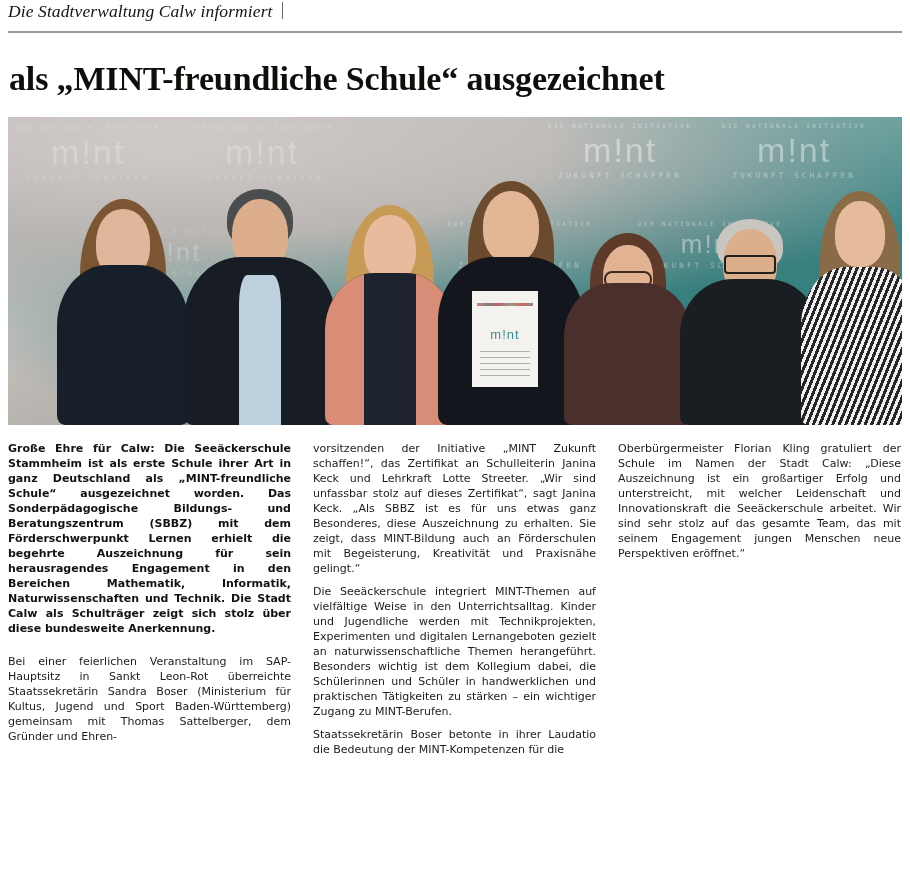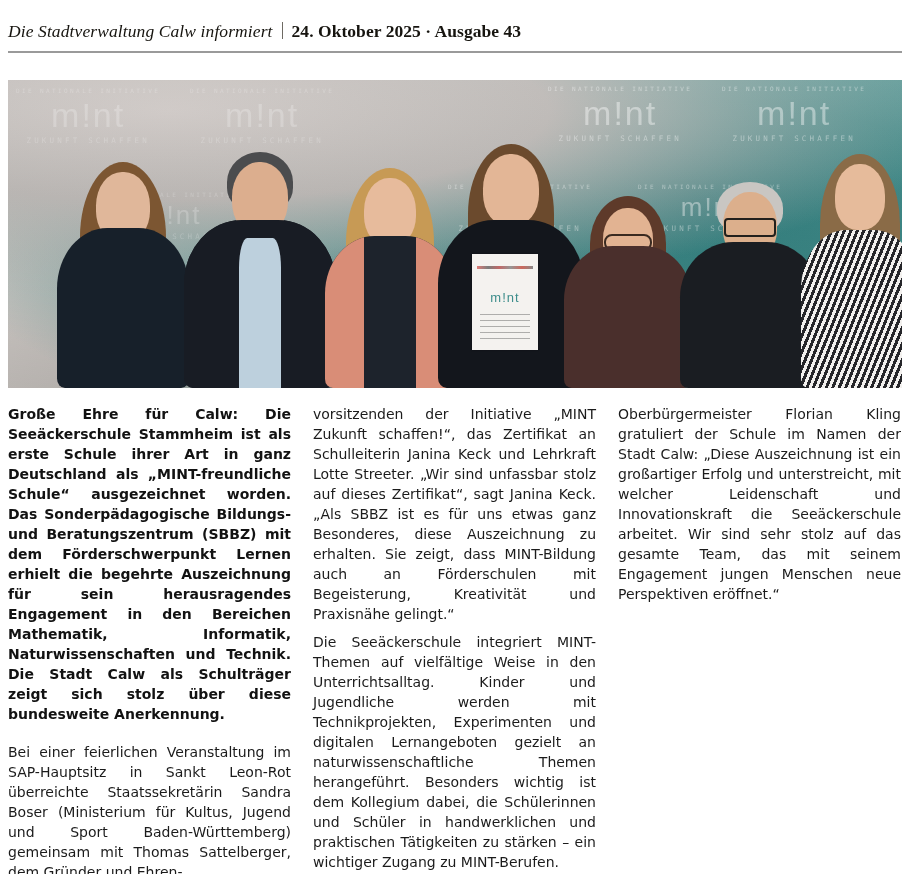--- a/index.html
+++ b/index.html
@@ -22,21 +22,21 @@
     box-sizing: border-box;
     padding: 0 8px;
   }
 
   
   .masthead {
     display: flex;
     align-items: baseline;
     justify-content: space-between;
     height: 28px;
-    padding-top: 20px;
+    padding-top: 0;
   }
   .masthead-left {
     display: flex;
     align-items: baseline;
     gap: 9px;
     white-space: nowrap;
   }
   .kicker-italic {
     font-family: "Liberation Serif", serif;
     font-style: italic;
@@ -212,22 +212,22 @@
     margin-top: 16px;
     width: 894px;
   }
   .col {
     width: 283px;
     flex: 0 0 283px;
   }
   .col p {
     margin: 0;
     font-family: "DejaVu Sans", sans-serif;
-    font-size: 14px;
-    line-height: 20px;
+    font-size: 11px;
+    line-height: 15px;
     text-align: justify;
     text-justify: inter-word;
     color: #1b1b1b;
     hyphens: manual;
   }
   .col p.lead {
     font-weight: bold;
     color: #121212;
   }
   .col p + p { margin-top: 8px; }
@@ -235,26 +235,26 @@
 </style>
 </head>
 <body>
 
 <div class="page">
 
   <div class="masthead">
     <div class="masthead-left">
       <span class="kicker-italic">Die Stadtverwaltung Calw informiert</span>
       <span class="kicker-sep"></span>
-      <span class="kicker-date">24. Oktober 2025 · Ausgabe 43</span>
     </div>
   </div>
   <div class="rule-top"></div>
 
   <h1 class="headline">
+    <span class="hl-line">als „MINT-freundliche Schule“ ausgezeichnet</span>
   </h1>
 
   <div class="photo">
     <div class="backdrop"></div>
 
     <div class="logo-tile dim" style="left:8px; top:8px;">
       <span class="lt-top">DIE NATIONALE INITIATIVE</span>
       <span class="lt-mint">m!nt</span>
       <span class="lt-bot">ZUKUNFT SCHAFFEN</span>
     </div>

